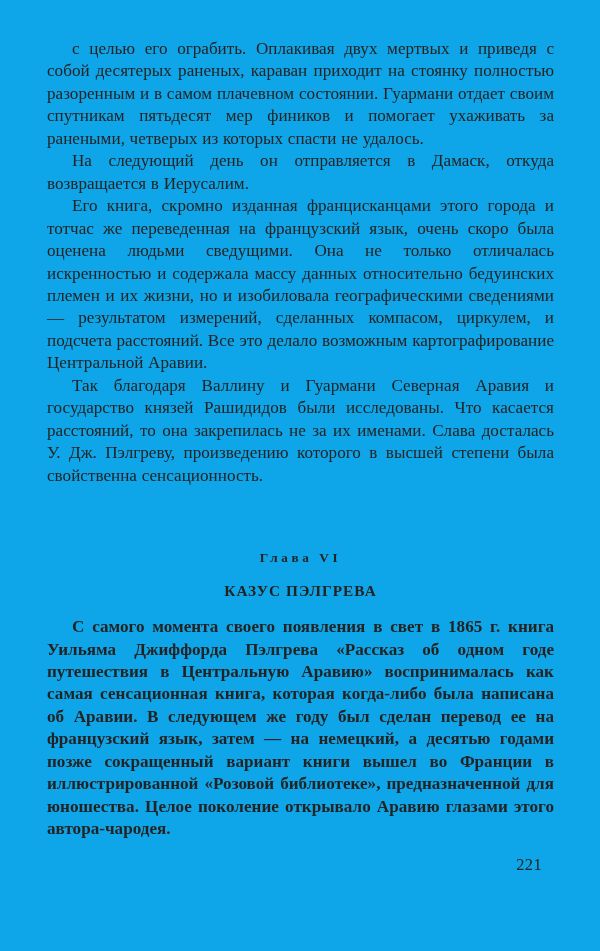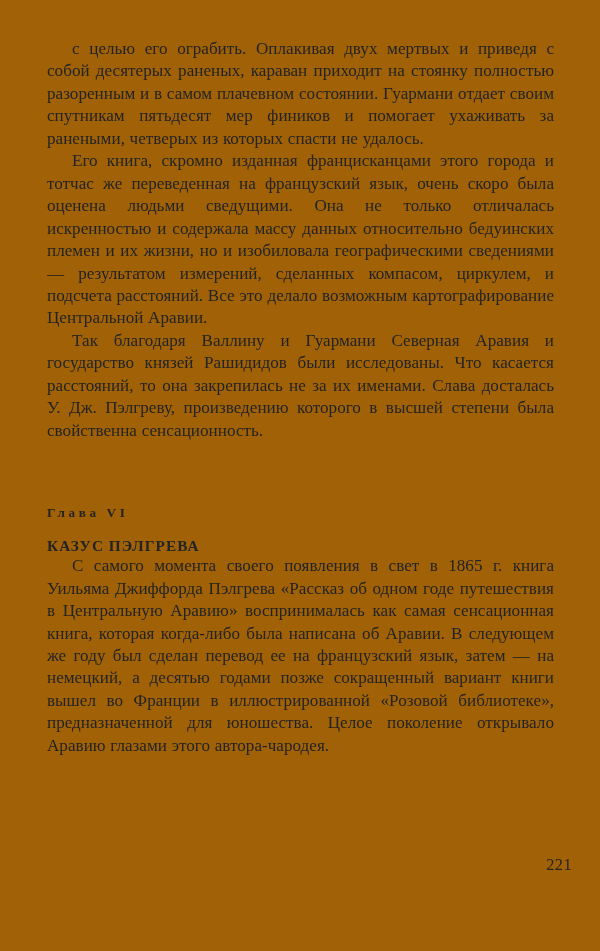--- a/index.html
+++ b/index.html
@@ -12,21 +12,21 @@
     height: 951px;
     overflow: hidden;
     font-family: "Liberation Serif", "DejaVu Serif", serif;
     color: #232323;
   }
 
   .page {
     position: relative;
     width: 600px;
     height: 951px;
-    background: #a16207;
+    background: #0ea5e9;
     box-sizing: border-box;
   }
 
   .text-block {
     position: absolute;
     left: 47px;
     top: 38px;
     width: 507px;
   }
 
@@ -39,61 +39,64 @@
     text-indent: 25px;
     letter-spacing: 0.02px;
     word-spacing: 0.4px;
     -webkit-hyphens: manual;
     hyphens: manual;
   }
 
   
   .chapter-head {
     margin-top: 63px;
+    text-align: center;
   }
   .chapter-number {
     font-size: 13.2px;
     font-weight: bold;
     letter-spacing: 3.6px;
     text-indent: 0;
     margin: 0;
     line-height: 16px;
   }
   .chapter-title {
     font-size: 15.3px;
     font-weight: bold;
     letter-spacing: 1.05px;
     text-indent: 0;
-    margin: 0;
+    margin: 16px;
     margin-top: 16px;
     line-height: 18px;
   }
   .after-head {
     margin-top: 16px;
+    font-weight: bold;
   }
 
   .folio {
     position: absolute;
-    right: 28px;
+    right: 58px;
     top: 855px;
     width: 60px;
     text-align: right;
     font-size: 16.4px;
     line-height: 20px;
     letter-spacing: 0.4px;
   }
 </style>
 </head>
 <body>
 
 <div class="page">
 
   <div class="text-block">
 
     <p class="para">с целью его ограбить. Оплакивая двух мертвых и приведя с собой десятерых раненых, караван приходит на стоянку полностью разоренным и в самом плачевном состоянии. Гуармани отдает своим спутникам пятьдесят мер фиников и помогает ухаживать за ранеными, четверых из которых спасти не удалось.</p>
+    <p class="para">На следующий день он отправляется в Дамаск, откуда возвращается в Иерусалим.</p>
     <p class="para">Его книга, скромно изданная францисканцами этого города и тотчас же переведенная на французский язык, очень скоро была оценена людьми сведущими. Она не только отличалась искренностью и содержала массу данных относительно бедуинских племен и их жизни, но и изобиловала географическими сведениями — результатом измерений, сделанных компасом, циркулем, и подсчета расстояний. Все это делало возможным картографирование Центральной Аравии.</p>
     <p class="para">Так благодаря Валлину и Гуармани Северная Аравия и государство князей Рашидидов были исследованы. Что касается расстояний, то она закрепилась не за их именами. Слава досталась У. Дж. Пэлгреву, произведению которого в высшей степени была свойственна сенсационность.</p>
 
     <div class="chapter-head">
       <p class="chapter-number">Глава  VI</p>
       <p class="chapter-title">КАЗУС  ПЭЛГРЕВА</p>
     </div>
 
     <p class="para after-head">С самого момента своего появления в свет в 1865 г. книга Уильяма Джиффорда Пэлгрева «Рассказ об одном годе путешествия в Центральную Аравию» воспринималась как самая сенсационная книга, которая когда-либо была написана об Аравии. В следующем же году был сделан перевод ее на французский язык, затем — на немецкий, а десятью годами позже сокращенный вариант книги вышел во Франции в иллюстрированной «Розовой библиотеке», предназначенной для юношества. Целое поколение открывало Аравию глазами этого автора-чародея.</p>
 

